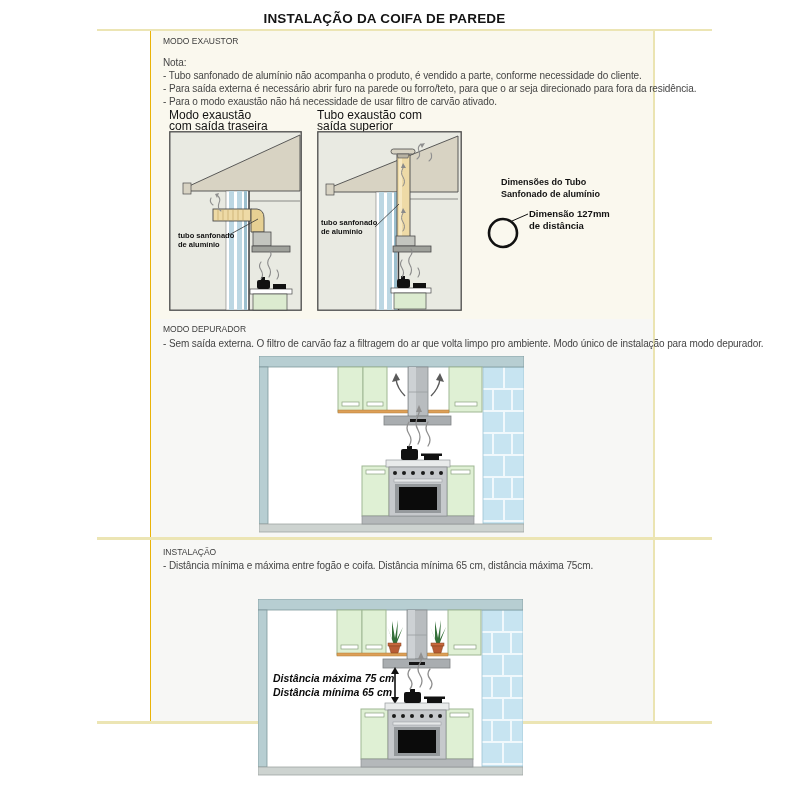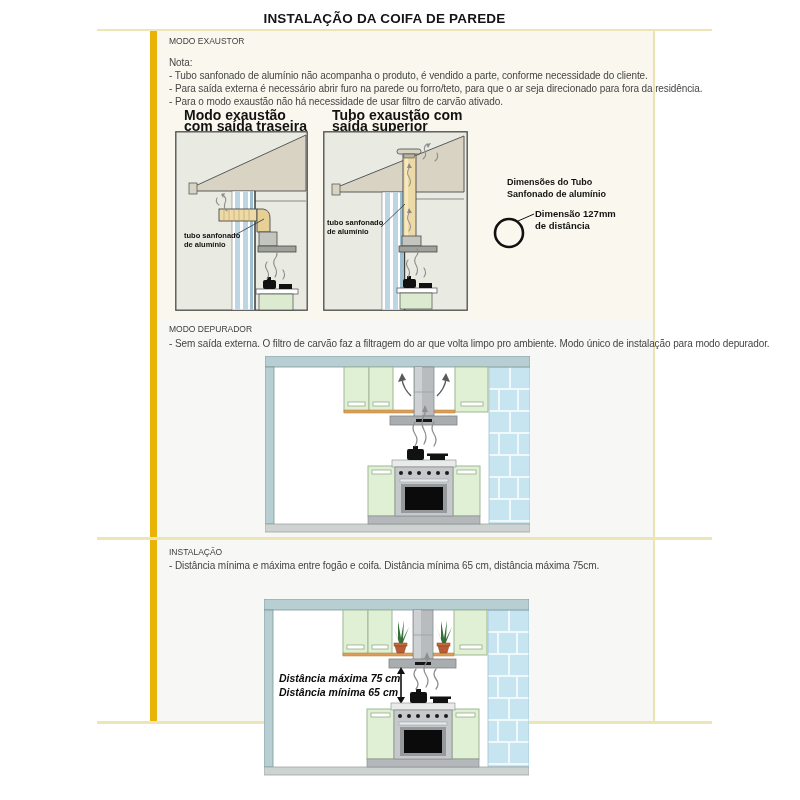--- a/index.html
+++ b/index.html
@@ -3,27 +3,27 @@
 <meta charset="utf-8">
 <style>
   html,body{margin:0;padding:0;}
   body{width:800px;height:800px;background:#ffffff;font-family:"Liberation Sans",sans-serif;color:#3d3d3d;position:relative;overflow:hidden;}
   .page{position:absolute;left:97px;top:0;width:615px;}
   .title{margin:0;padding:11px 40px 0 0;height:29px;box-sizing:border-box;text-align:center;
          font-size:13.5px;font-weight:bold;color:#141414;letter-spacing:.2px;}
   .rule{height:2px;background:#ece5b4;}
   .rule-2,.rule-3{height:3px;}
   .sec{margin-left:53px;width:505px;position:relative;box-sizing:border-box;
-       border-left:7px solid #eab308;border-right:2px solid #ebe4b2;}
+       border-left:1px solid #eab308;border-right:2px solid #ebe4b2;}
   .sec-exaustor{height:288px;background:#faf8ee;}
   .sec-depurador{height:218px;background:#f7f7f5;}
   .sec-instalacao{height:181px;background:#f7f7f5;}
   .sec-heading{position:absolute;left:12px;top:5px;font-size:8.5px;color:#3d3d3d;}
   .note{position:absolute;left:12px;font-size:10px;letter-spacing:-.1px;white-space:nowrap;color:#454545;}
-  .diag-title{position:absolute;font-size:14px;font-weight:bold;color:#121212;line-height:11px;margin-left:9px;}
+  .diag-title{position:absolute;font-size:12px;font-weight:normal;color:#121212;line-height:11px;}
   .diagram{position:absolute;}
   .pipe-label{position:absolute;font-size:7.5px;font-weight:bold;color:#121212;line-height:9px;}
   .dim-heading{position:absolute;left:350px;top:146px;font-size:9px;font-weight:bold;color:#121212;line-height:11.5px;}
   .dim-label{position:absolute;left:378px;top:177px;font-size:9.5px;font-weight:bold;color:#121212;line-height:11.5px;}
   .dim-fig{position:absolute;left:330px;top:176px;}
   .illus{position:absolute;}
   .dist-labels{position:absolute;left:122px;top:132px;font-size:10.5px;font-weight:bold;font-style:italic;
                color:#0a0a0a;line-height:13.5px;white-space:nowrap;}
 </style>
 </head>

